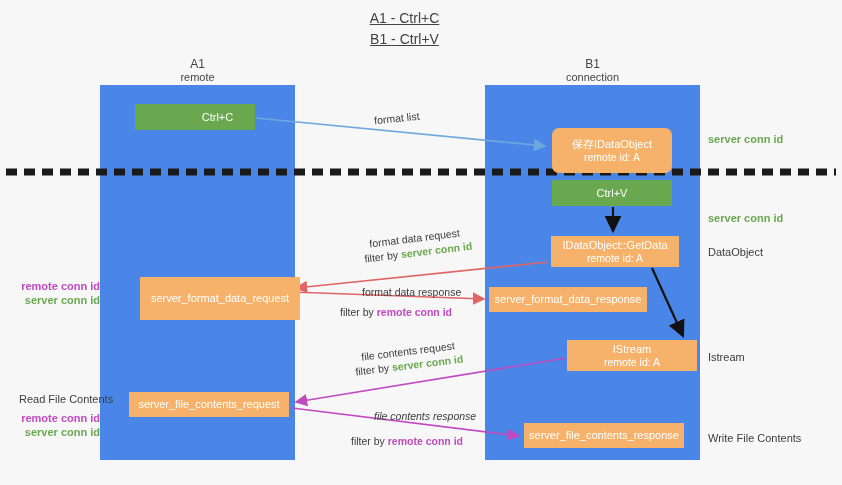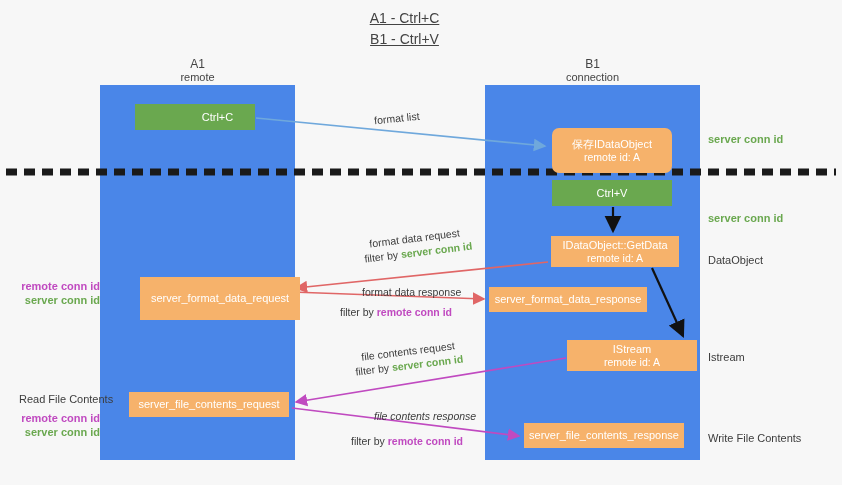--- a/index.html
+++ b/index.html
@@ -49,21 +49,21 @@
   #n-file-req{left:129px;top:392px;width:160px;height:25px;background:#f6b26b;}
   #n-file-resp{left:524px;top:423px;width:160px;height:25px;background:#f6b26b;}
 
   .ann{position:absolute;font-size:11px;line-height:14px;}
   .green-t{color:#6aa84f;font-weight:bold;}
   .magenta-t{color:#c04ac0;font-weight:bold;}
   .plain-t{color:#3c3c3c;}
 
   #ann-server-1{left:708px;top:132px;}
   #ann-server-2{left:708px;top:211px;}
-  #ann-dataobject{left:708px;top:245px;margin-top:8px;}
+  #ann-dataobject{left:708px;top:245px;}
   #ann-istream{left:708px;top:350px;}
   #ann-writefile{left:708px;top:431px;}
 
   #ann-left-conn{left:8px;top:279px;width:92px;text-align:right;}
   #ann-readfile{left:6px;top:392px;margin-left:13px;}
   #ann-left-conn2{left:8px;top:411px;width:92px;text-align:right;}
 
   .edge-lab{position:absolute;font-size:10.5px;line-height:14px;white-space:nowrap;}
   #lab-formatlist{left:374px;top:111px;transform:rotate(-6deg);}
   #lab-fdreq{left:369px;top:231px;transform:rotate(-7deg);}

